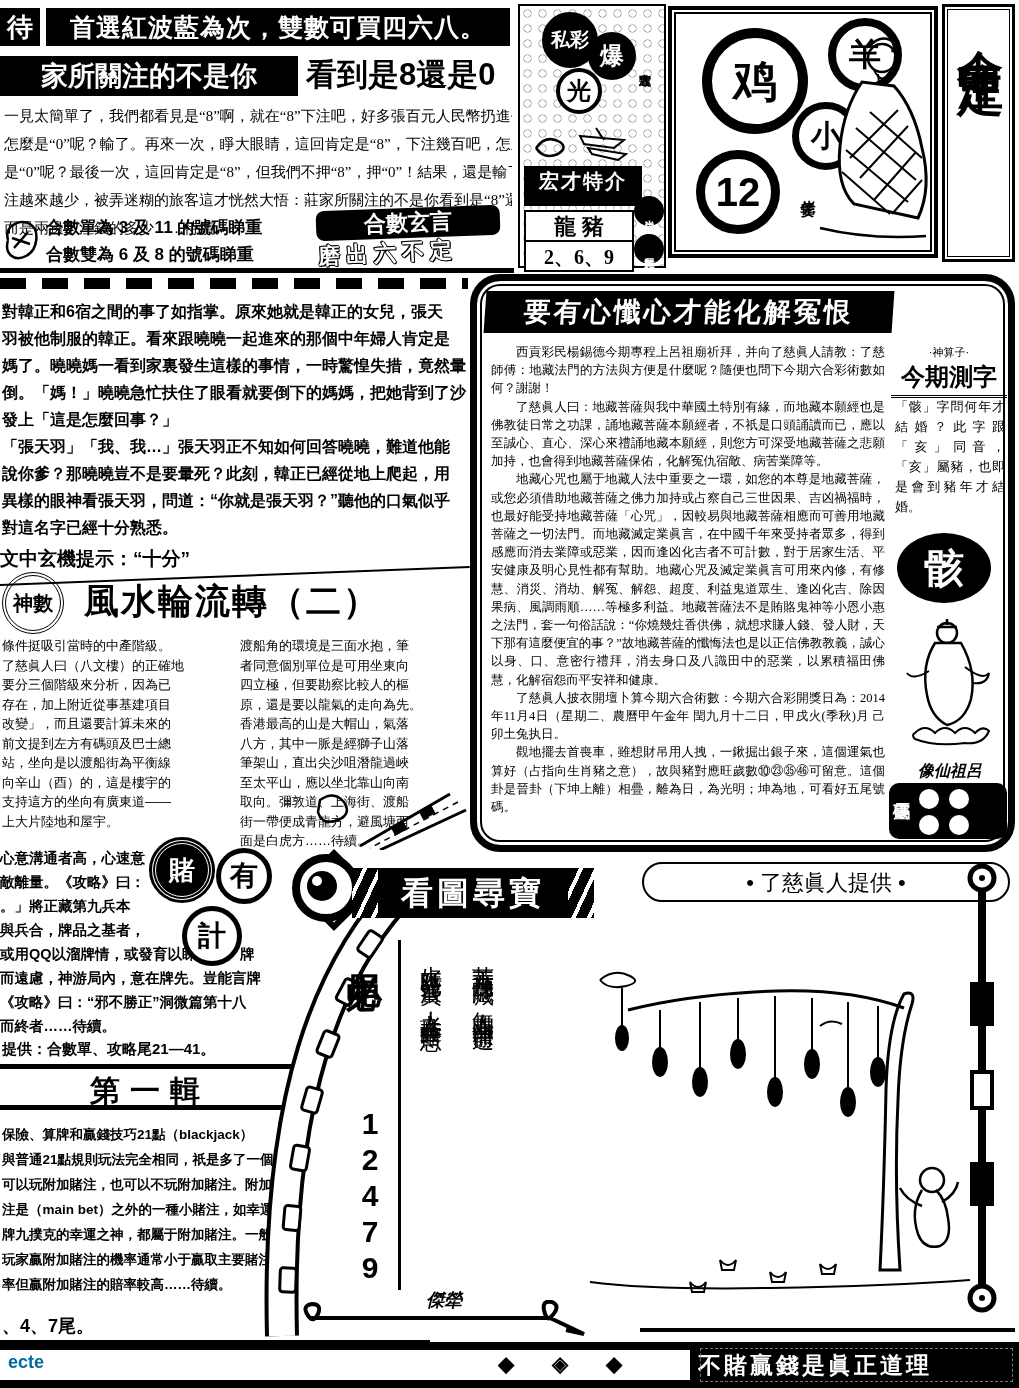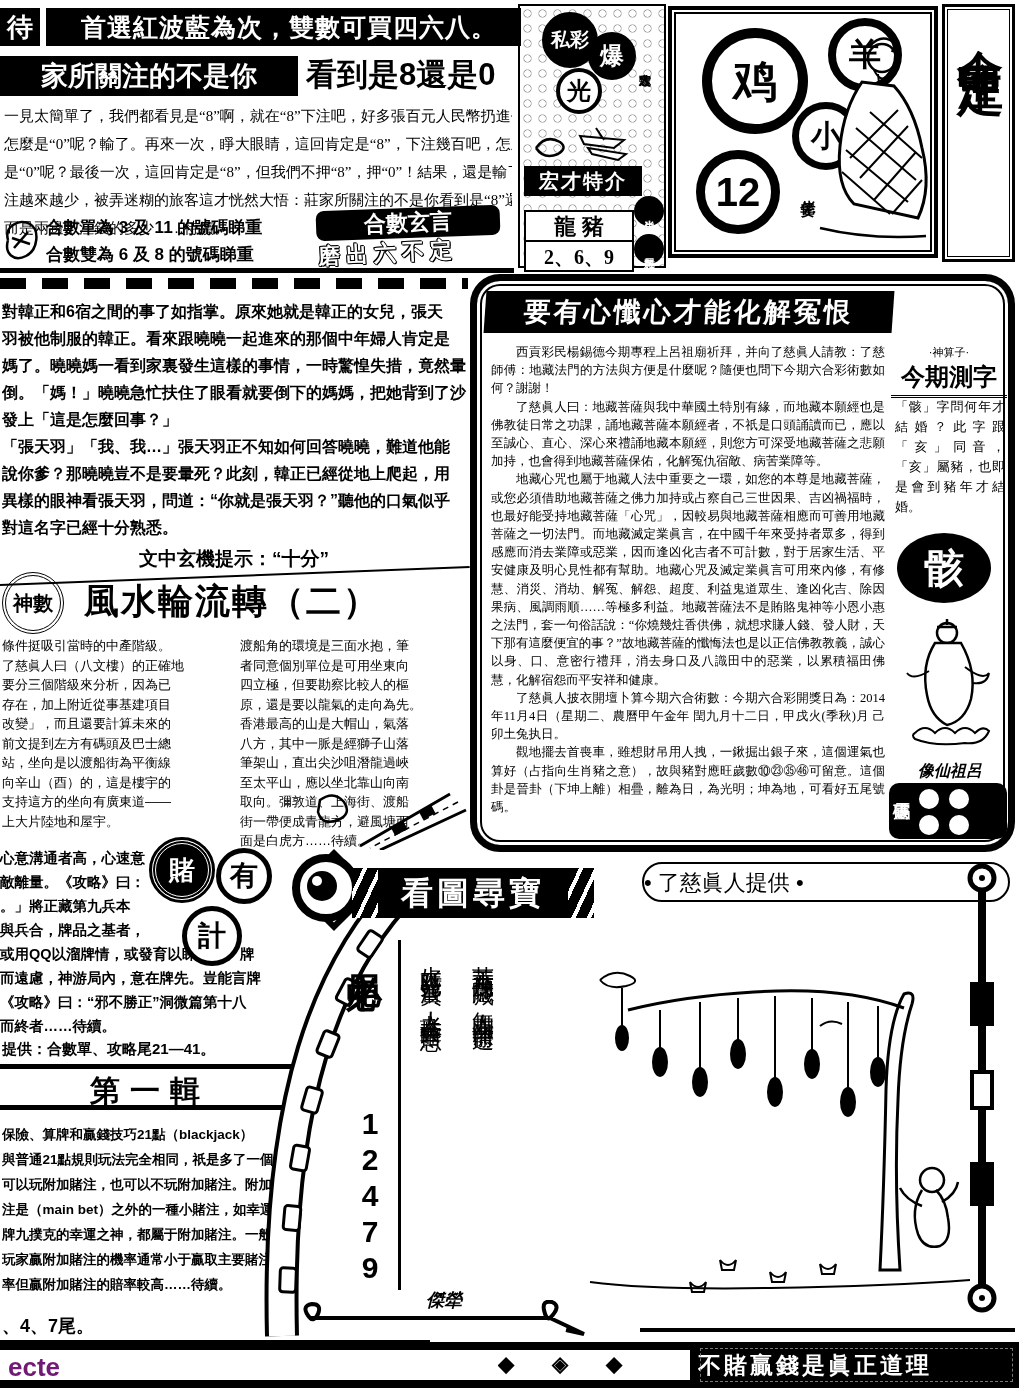--- a/index.html
+++ b/index.html
@@ -20,21 +20,21 @@
   .frame-dbl{border:4px solid #000;box-shadow:inset 0 0 0 2px #fff,inset 0 0 0 4px #000;}
   .outline-txt{color:#fff;text-shadow:-1px 0 #000,1px 0 #000,0 -1px #000,0 1px #000,-1px -1px #000,1px 1px #000;}
   p{margin:0;}
 </style>
 </head>
 <body>
 
 <div class="page">
 
   <div class="abs inv b" style="left:0;top:8px;width:40px;height:38px;font-size:26px;display:flex;align-items:center;justify-content:center;">待</div>
-  <div class="abs inv b nw" style="left:46px;top:8px;width:464px;height:38px;font-size:25px;line-height:38px;text-align:center;letter-spacing:1px;padding-left:11px;">首選紅波藍為次，雙數可買四六八。</div>
+  <div class="abs inv b nw" style="left:46px;top:8px;width:464px;height:38px;font-size:25px;line-height:38px;text-align:center;letter-spacing:1px;">首選紅波藍為次，雙數可買四六八。</div>
 
   <div class="abs inv b nw" style="left:0;top:56px;width:298px;height:40px;font-size:27px;line-height:40px;text-align:center;">家所關注的不是你</div>
   <div class="abs b nw" style="left:306px;top:54px;width:206px;height:42px;font-size:31px;line-height:42px;">看到是8還是0</div>
 
   <div class="abs serif" style="left:4px;top:102px;width:508px;font-size:15px;line-height:28px;">
       <div class="nw">一見太簡單了，我們都看見是“8”啊，就在“8”下注吧，好多張百元人民幣扔進去，</div>
       <div class="nw">怎麼是“0”呢？輸了。再來一次，睜大眼睛，這回肯定是“8”，下注幾百吧，怎麼還</div>
       <div class="nw">是“0”呢？最後一次，這回肯定是“8”，但我們不押“8”，押“0”！結果，還是輸了。下</div>
       <div class="nw">注越來越少，被弄迷糊的旅客這才恍然大悟：莊家所關注的不是你看到是“8”還是“0”</div>
       <div class="nw">而是兩邊下注錢的多少……待續。</div>
@@ -55,21 +55,21 @@
     <div class="abs circ inv b" style="left:22px;top:6px;width:56px;height:56px;font-size:19px;border:3px solid #000;">私彩</div>
     <div class="abs circ inv b" style="left:68px;top:26px;width:48px;height:48px;font-size:24px;border:3px solid #000;">爆</div>
     <div class="abs circ b" style="left:36px;top:62px;width:46px;height:46px;font-size:24px;border:4px solid #000;background:#fff;">光</div>
     <div class="abs vert b" style="left:116px;top:58px;font-size:12px;">魏宏才</div>
 
     <svg class="abs" style="left:10px;top:112px;" width="120" height="48" viewBox="0 0 120 48">
       <path d="M6,30 q10,-14 24,-6 q8,6 -2,12 q-14,6 -22,-6" fill="none" stroke="#000" stroke-width="2.5"></path>
       <path d="M50,18 l44,4 l-10,8 l-30,-4 z M66,10 l8,12 M58,30 l38,6 l-8,6 l-26,-6 z" fill="none" stroke="#000" stroke-width="2"></path>
     </svg>
 
-    <div class="abs inv b nw" style="left:4px;top:160px;width:118px;height:30px;font-size:20px;line-height:30px;text-align:center;letter-spacing:2px;">宏才特介</div>
+    <div class="abs inv b nw" style="left:4px;top:160px;width:118px;height:40px;font-size:20px;line-height:30px;text-align:center;letter-spacing:2px;">宏才特介</div>
 
     <div class="abs b serif nw" style="left:4px;top:196px;width:110px;height:32px;border:2px solid #000;background:#fff;font-size:22px;line-height:30px;text-align:center;box-sizing:border-box;margin-top:8px;">龍 豬</div>
     <div class="abs circ inv b vert" style="left:114px;top:190px;width:30px;height:30px;font-size:11px;">生肖</div>
 
     <div class="abs b serif nw" style="left:4px;top:234px;width:110px;height:32px;border:2px solid #000;background:#fff;font-size:20px;line-height:30px;text-align:center;box-sizing:border-box;">2、6、9</div>
     <div class="abs circ inv b vert" style="left:114px;top:228px;width:30px;height:30px;font-size:11px;">尾数</div>
   </div>
 
   <div class="abs frame-dbl" style="left:668px;top:6px;width:270px;height:252px;box-sizing:border-box;background:#fff;">
     <div class="abs circ b" style="left:30px;top:18px;width:106px;height:106px;border:10px solid #000;font-size:44px;">鸡</div>
@@ -97,21 +97,21 @@
       <div class="nw">對韓正和6宿之間的事了如指掌。原來她就是韓正的女兒，張天</div>
       <div class="nw">羽被他制服的韓正。看來跟曉曉一起進來的那個中年婦人肯定是</div>
       <div class="nw">媽了。曉曉媽一看到家裏發生這樣的事情，一時驚惶失措，竟然暈</div>
       <div class="nw">倒。「媽！」曉曉急忙扶住了眼看就要倒下的媽媽，把她背到了沙</div>
       <div class="nw">發上「這是怎麼回事？」</div>
       <div class="nw">「張天羽」「我、我…」張天羽正不知如何回答曉曉，難道他能</div>
       <div class="nw">說你爹？那曉曉豈不是要暈死？此刻，韓正已經從地上爬起，用</div>
       <div class="nw">異樣的眼神看張天羽，問道：“你就是張天羽？”聽他的口氣似乎</div>
       <div class="nw">對這名字已經十分熟悉。</div>
     </div>
-  <div class="abs b nw" style="left:0;top:546px;width:468px;font-size:19px;text-align:center;">文中玄機提示：“十分”</div>
+  <div class="abs b nw" style="left:0;top:546px;width:468px;font-size:19px;">文中玄機提示：“十分”</div>
   <div class="abs" style="left:0;top:584px;width:470px;height:2px;background:#000;transform:rotate(-2.2deg);transform-origin:left center;"></div>
 
   <div class="abs circ b" style="left:2px;top:572px;width:62px;height:62px;border:4px double #000;font-size:20px;">神數</div>
   <div class="abs b nw" style="left:84px;top:578px;width:384px;font-size:35px;letter-spacing:2px;">風水輪流轉（二）</div>
 
   <div class="abs" style="left:2px;top:636px;width:232px;font-size:13px;line-height:19.5px;">
       <div class="nw">條件挺吸引當時的中產階級。</div>
       <div class="nw">了慈眞人曰（八文樓）的正確地</div>
       <div class="nw">要分三個階級來分析，因為已</div>
       <div class="nw">存在，加上附近從事基建項目</div>
@@ -240,21 +240,21 @@
     <div>2</div>
     <div>4</div>
     <div>7</div>
     <div>9</div>
   </div>
   <div class="abs" style="left:398px;top:940px;width:3px;height:350px;background:#000;"></div>
 
   <div class="abs vert serif" style="left:468px;top:948px;height:352px;font-size:22px;letter-spacing:3px;">芳華正茂却隱藏　無人問津無前途</div>
   <div class="abs vert serif" style="left:416px;top:948px;height:352px;font-size:22px;letter-spacing:3px;">大好時光皆浪費　人老珠黃暗自悲</div>
 
-  <div class="abs nw" style="left:642px;top:862px;width:368px;height:40px;border:2px solid #000;border-radius:20px;font-size:22px;line-height:38px;box-sizing:border-box;">• 了慈眞人提供 •</div>
+  <div class="abs nw" style="left:642px;top:862px;width:368px;height:40px;border:2px solid #000;border-radius:20px;font-size:22px;line-height:38px;text-align:center;box-sizing:border-box;">• 了慈眞人提供 •</div>
 
   <svg class="abs" style="left:570px;top:930px;" width="420" height="380" viewBox="0 0 420 380">
     <path d="M30,50 q14,-12 30,-4 q12,6 -4,10 q-18,4 -26,-6" fill="none" stroke="#000" stroke-width="2"></path>
     <path d="M250,96 q10,-8 22,-2" fill="none" stroke="#000" stroke-width="2"></path>
     <path d="M330,340 q-6,-90 -2,-170 q2,-60 14,-96 q4,-14 -8,-10 q-16,28 -18,96 q-2,100 -6,180 z" fill="#fff" stroke="#000" stroke-width="3"></path>
     <path d="M334,78 q-60,-22 -150,-16 q-70,4 -126,18" fill="none" stroke="#000" stroke-width="3"></path>
     <g stroke="#000" stroke-width="2" fill="#000">
       <line x1="90" y1="80" x2="90" y2="120"></line>
         <ellipse cx="90" cy="132" rx="7" ry="14"></ellipse>
       <line x1="130" y1="72" x2="130" y2="140"></line>
@@ -295,19 +295,19 @@
   </svg>
 
   <div class="abs b serif nw" style="left:426px;top:1288px;width:70px;font-size:18px;font-style:italic;">傑犖</div>
   <svg class="abs" style="left:292px;top:1300px;" width="320" height="36" viewBox="0 0 320 36">
     <path d="M18,18 q-10,-12 2,-14 q10,0 6,10 q-4,8 -8,4 M18,18 h240 M258,18 q12,-12 2,-16 q-10,-2 -8,8 q2,10 6,8 l34,16 l-18,-4" fill="none" stroke="#000" stroke-width="4"></path>
   </svg>
   <div class="abs" style="left:640px;top:1328px;width:375px;height:4px;background:#000;"></div>
 
   <div class="abs inv" style="left:0;top:1342px;width:1019px;height:46px;">
     <div class="abs" style="left:0;top:8px;width:690px;height:30px;background:#fff;">
-      <span class="abs b nw" style="left:8px;top:2px;font-size:26px;color:#701a75;">ecte</span>
+      <span class="abs b nw" style="left:8px;top:2px;font-size:18px;color:#0369a1;">ecte</span>
       <span class="abs b nw" style="left:498px;top:2px;font-size:21px;letter-spacing:16px;color:#000;">◆ ◈ ◆</span>
     </div>
     <div class="abs inv b nw" style="left:698px;top:4px;width:317px;height:38px;font-size:23px;line-height:38px;letter-spacing:3px;outline:1px dashed #777;outline-offset:-3px;">不賭贏錢是眞正道理</div>
   </div>
 
 </div>
 
 </body></html>

